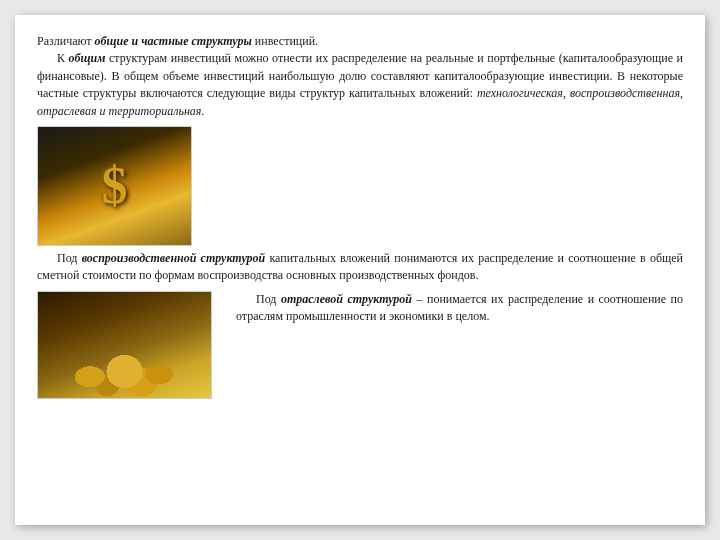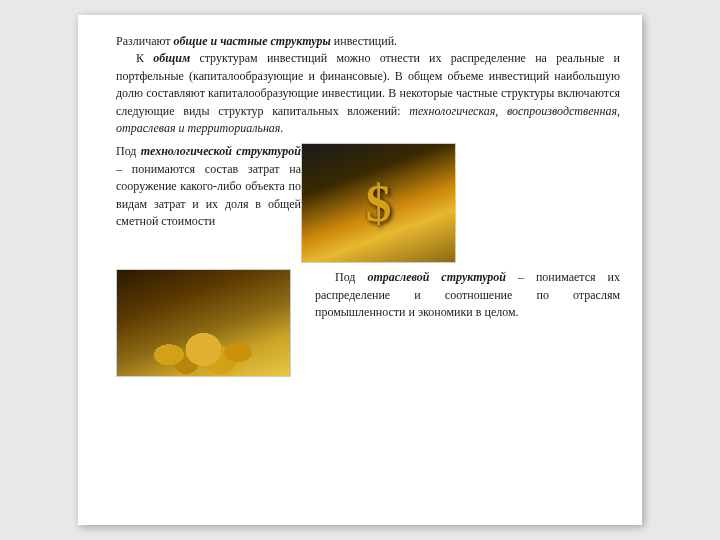--- a/index.html
+++ b/index.html
@@ -7,26 +7,26 @@
       width: 720px;
       height: 540px;
       background: #e8e8e8;
       font-family: 'Times New Roman', Times, serif;
       overflow: hidden;
       display: flex;
       align-items: center;
       justify-content: center;
     }
     .page {
-      width: 564px;
+      width: 690px;
       height: 510px;
       background: #ffffff;
       box-shadow: 2px 2px 8px rgba(0,0,0,0.3);
       position: relative;
-      padding: 18px 22px 14px 38px;
+      padding: 18px 22px 14px 22px;
       font-size: 12px;
       line-height: 1.45;
       color: #1a1a1a;
     }
 
     
     .top-section {
       display: flex;
       gap: 10px;
       margin-bottom: 6px;
@@ -144,31 +144,32 @@
       <p>
         <span>Различают </span><span class="bold-italic">общие и частные структуры</span><span> инвестиций.</span>
       </p>
       <p class="indent">
         <span>К </span><span class="bold-italic">общим</span><span> структурам инвестиций можно отнести их распределение на реальные и портфельные (капиталообразующие и финансовые). В общем объеме инвестиций наибольшую долю составляют капиталообразующие инвестиции. В некоторые частные структуры включаются следующие виды структур капитальных вложений: </span><span class="italic">технологическая, воспроизводственная, отраслевая и территориальная.</span>
       </p>
     </div>
   </div>
 
   <div class="middle-section">
-    <div class="middle-left">
-
-      <p style="text-align:justify;">
-        <span>Под </span><span class="bold-italic">технологической структурой</span><span> – понимаются состав затрат на сооружение какого-либо объекта по видам затрат и их доля в общей сметной стоимости</span>
-      </p>
-    </div>
     <div class="middle-right-image">
       <span class="img-dollar">$</span>
     </div>
   </div>
 
+  <div style="display:flex; gap:10px; margin-top:4px;">
+    <div style="flex:1; text-align:justify;">
+      <p class="indent">
+        <span>Под </span><span class="bold-italic">воспроизводственной структурой</span><span> капитальных вложений понимаются их распределение и соотношение в общей сметной стоимости по формам воспроизводства основных производственных фондов.</span>
+      </p>
+    </div>
+  </div>
 
   <div class="bottom-section" style="margin-top:6px;">
     <div class="bottom-left-image">
       <div class="img-gold-coins"></div>
     </div>
     <div class="bottom-right-text">
       <p class="indent">
         <span>Под </span><span class="bold-italic">отраслевой структурой</span><span> – понимается их распределение и соотношение по отраслям промышленности и экономики в целом.</span>
       </p>
     </div>

